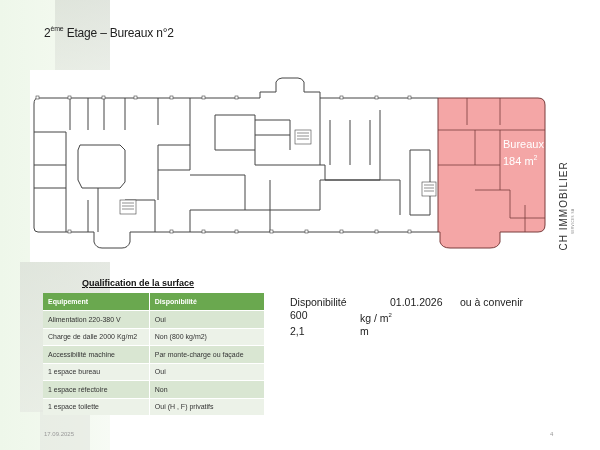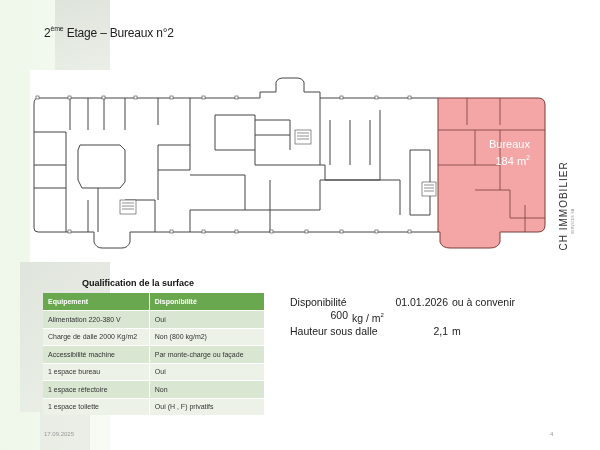--- a/index.html
+++ b/index.html
@@ -9,33 +9,33 @@
   .bldg.b1{left:55px;top:0;width:55px;height:70px;background:linear-gradient(180deg,#cfd4cc,#dfe3dc);}
   .bldg.b2{left:20px;top:262px;width:90px;height:150px;background:linear-gradient(160deg,#d5d9d2,#e6e9e3);opacity:.6;}
   .bldg.b3{left:40px;top:410px;width:50px;height:40px;background:#e2e6df;opacity:.6;}
   .title{position:absolute;left:44px;top:26px;font-size:12px;color:#222;letter-spacing:-.2px;}
   .title sup{font-size:7px;vertical-align:top;position:relative;top:-1px;}
   .plan-panel{position:absolute;left:30px;top:70px;width:560px;height:192px;background:#fff;}
   .plan-svg{position:absolute;left:0;top:0;}
   .logo{position:absolute;left:553px;top:165px;width:20px;height:90px;}
   .logo-text{position:absolute;left:-35px;top:35px;width:90px;transform:rotate(-90deg);font-size:10px;color:#333;letter-spacing:1px;white-space:nowrap;font-family:"Liberation Sans",sans-serif;}
   .logo-sub{position:absolute;left:-10px;top:37px;width:60px;transform:rotate(-90deg);font-size:3px;color:#777;letter-spacing:.5px;white-space:nowrap;}
-  .bureaux-label{position:absolute;left:489px;top:137px;font-size:11px;color:#fff;line-height:14px;text-align:right;}
+  .bureaux-label{position:absolute;left:503px;top:137px;font-size:11px;color:#fff;line-height:14px;}
   .bureaux-label sup{font-size:7px;}
-  .qual-title{position:absolute;left:82px;top:278px;font-size:9px;font-weight:bold;color:#111;}
+  .qual-title{position:absolute;left:82px;top:278px;font-size:9px;font-weight:bold;text-decoration:underline;color:#111;}
   table.qual{position:absolute;left:43px;top:293px;width:222px;border-collapse:collapse;font-size:7px;color:#333;}
   table.qual th{background:#6aa84f;color:#fff;font-weight:bold;text-align:left;padding:4px 5px;height:9px;border-right:1px solid #fff;}
   table.qual td{padding:4px 5px;height:8.5px;border-right:1px solid #fff;border-top:1px solid #fff;}
   table.qual tr.odd td{background:#d9e6d2;}
   table.qual tr.even td{background:#ecf2e8;}
   .dispo{position:absolute;left:290px;top:296px;font-size:10.5px;color:#222;line-height:13px;}
   .dispo .row{display:flex;}
   .dispo .lbl{width:100px;}
-  .dispo .val{width:58px;text-align:right;}
-  .dispo .unit{margin-left:4px;}
+  .dispo .val{width:58px;text-align:left;}
+  .dispo .unit{margin-left:12px;}
   .dispo sup{font-size:6px;}
   .footer-date{position:absolute;left:44px;top:431px;font-size:6px;color:#999;}
   .footer-page{position:absolute;left:550px;top:431px;font-size:6px;color:#999;}
 </style>
 </head>
 <body>
 
 <div class="left-band"></div>
 <div class="bldg b1"></div>
 <div class="bldg b2"></div>
@@ -159,20 +159,19 @@
   <div class="row">
     <span class="lbl">Disponibilité</span>
     <span class="val">01.01.2026</span>
     <span class="unit"><span>ou à convenir</span></span>
   </div>
   <div class="row">
     <span class="val">600</span>
     <span class="unit"><span>kg / m</span><sup>2</sup></span>
   </div>
   <div class="row">
-    <span class="lbl">Hauteur sous dalle</span>
     <span class="val">2,1</span>
     <span class="unit"><span>m</span></span>
   </div>
 </div>
 
 <div class="footer-date">17.09.2025</div>
 <div class="footer-page">4</div>
 
 </body></html>

